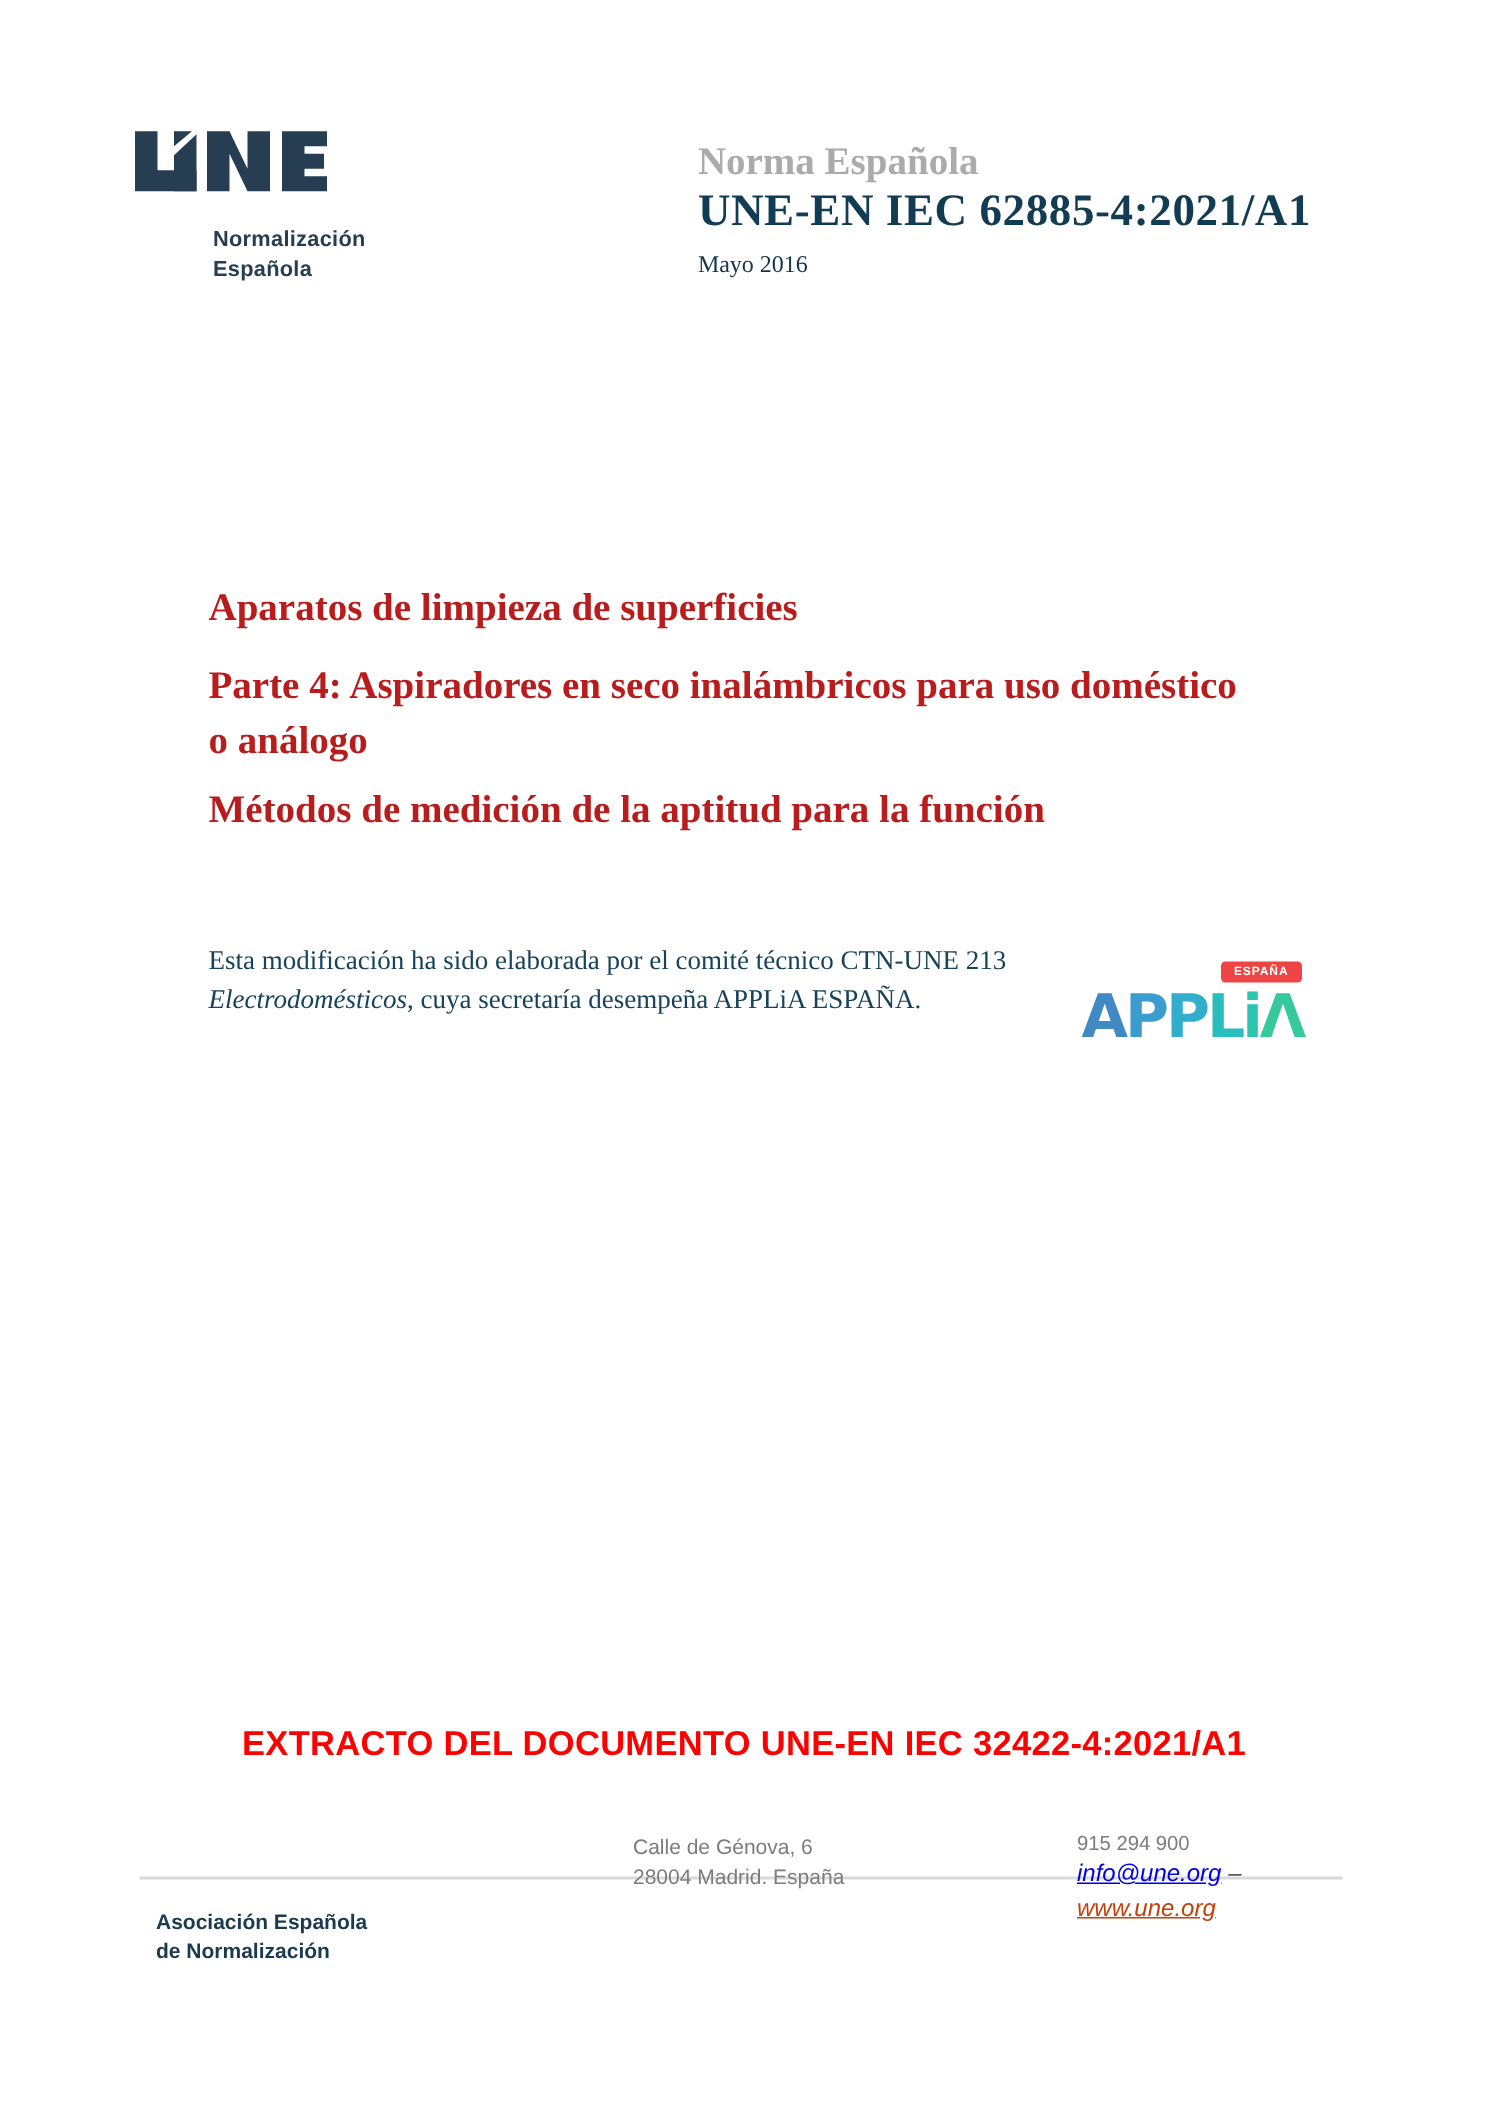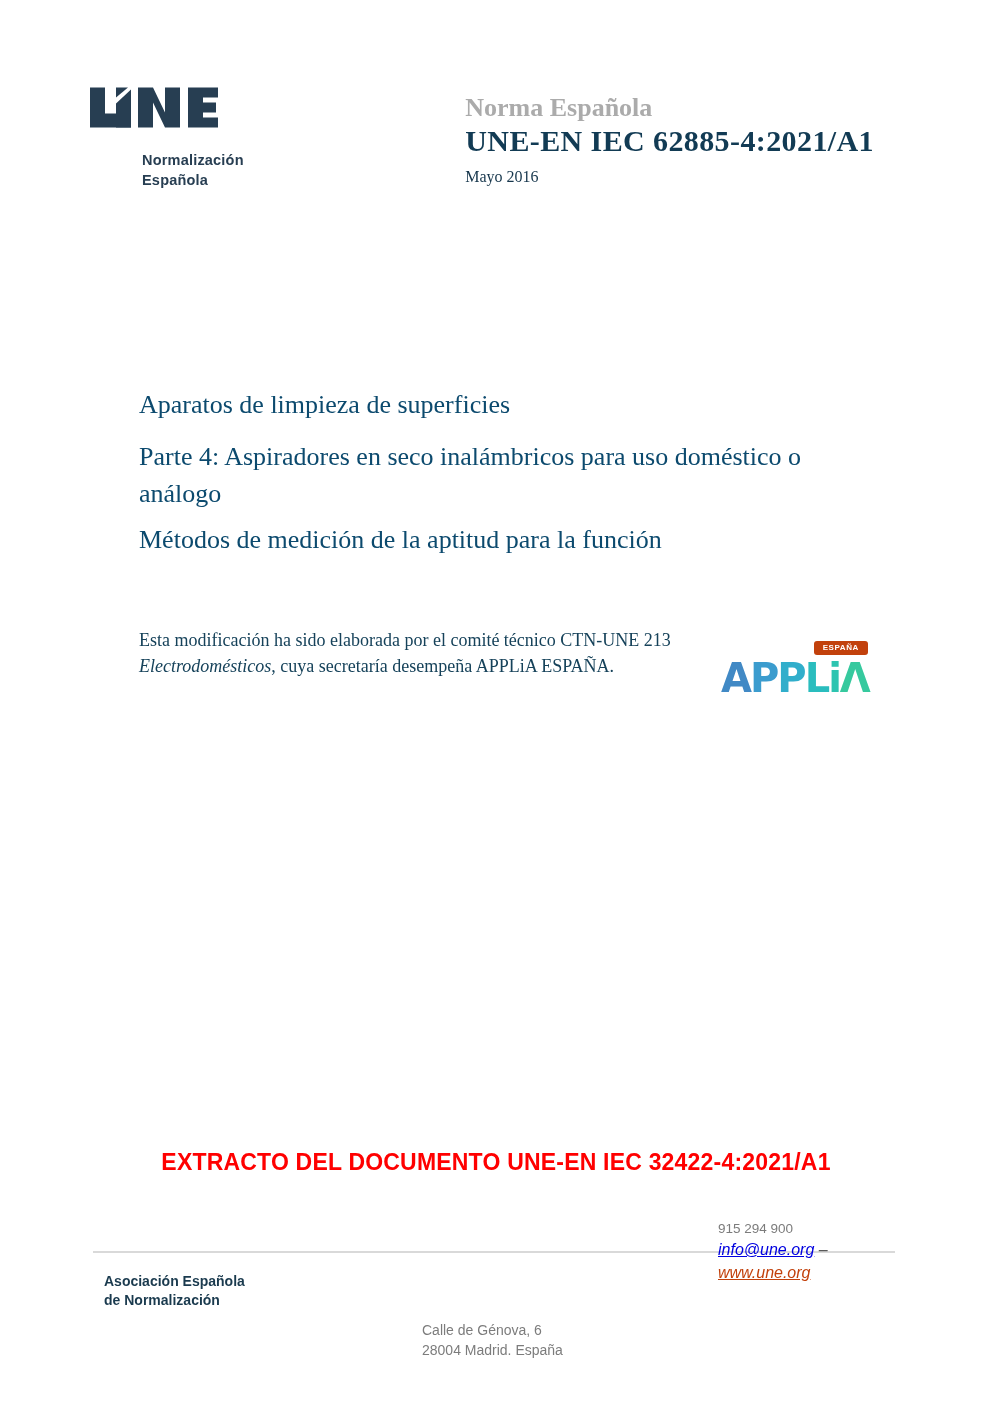--- a/index.html
+++ b/index.html
@@ -43,21 +43,21 @@
   
   .extract{position:absolute;left:0;right:0;top:1149px;text-align:center;
            font-family:"Liberation Sans",sans-serif;font-weight:bold;
            font-size:23px;letter-spacing:.2px;color:#FF0000;}
 
   
   .footer-line{position:absolute;left:93px;top:1251px;width:802px;height:2px;background:#D9D9D9;}
   .footer-org{position:absolute;left:104px;top:1272px;
               font-family:"Liberation Sans",sans-serif;font-weight:bold;
               font-size:14px;line-height:19px;color:#1A3A4E;}
-  .footer-addr{position:absolute;left:422px;top:1320px;
+  .footer-addr{position:absolute;left:422px;top:1221px;
                font-family:"Liberation Sans",sans-serif;
                font-size:14px;line-height:20px;color:#7C7C7C;}
   .footer-contact{position:absolute;left:718px;top:1220px;
                   font-family:"Liberation Sans",sans-serif;}
   .footer-phone{font-size:13.5px;line-height:18px;color:#7C7C7C;}
   .contact-row{font-size:16px;line-height:23px;font-style:italic;}
   .footer-link{color:#0000E0;text-decoration:underline;cursor:pointer;}
   .link-sep{color:#595959;}
 </style>
 </head>
@@ -80,32 +80,32 @@
       <div>Española</div>
     </div>
   </div>
 
   <div class="header-right">
     <div class="kicker" style="color: rgb(171, 171, 171);">Norma Española</div>
     <div class="docnum" style="color: rgb(18, 59, 84);">UNE-EN IEC 62885-4:2021/A1</div>
     <div class="docdate">Mayo 2016</div>
   </div>
 
-  <div class="title-block" style="color: #0c4a6e;">
+  <div class="title-block" style="color: #b91c1c; font-weight: bold;">
     <p class="t1">Aparatos de limpieza de superficies</p>
     <p class="t2">Parte 4: Aspiradores en seco inalámbricos para uso doméstico o análogo</p>
     <p class="t3">Métodos de medición de la aptitud para la función</p>
   </div>
 
   <div class="note-block" style="color: rgb(22, 66, 90);">
     <span>Esta modificación ha sido elaborada por el comité técnico CTN-UNE 213 </span><span class="it">Electrodomésticos</span><span>, cuya secretaría desempeña APPLiA ESPAÑA.</span>
   </div>
 
   <div class="applia">
-    <div class="applia-badge" style="background: #c2410c;">ESPAÑA</div>
+    <div class="applia-badge" style="background: #ef4444;">ESPAÑA</div>
     <div class="applia-word">
       <span style="color: rgb(65, 137, 197);">A</span><span style="color: rgb(59, 156, 206);">P</span><span style="color: rgb(49, 174, 203);">P</span><span style="color: rgb(42, 189, 190);">L</span><span style="color: rgb(45, 196, 176);">i</span><span style="color: rgb(54, 201, 158);">Λ</span>
     </div>
   </div>
 
   <div class="extract" style="color: rgb(255, 0, 0);">EXTRACTO DEL DOCUMENTO UNE-EN IEC 32422-4:2021/A1</div>
 
   <div class="footer-line" style="background: rgb(217, 217, 217);"></div>
 
   <div class="footer-org" style="color: rgb(26, 58, 78);">

